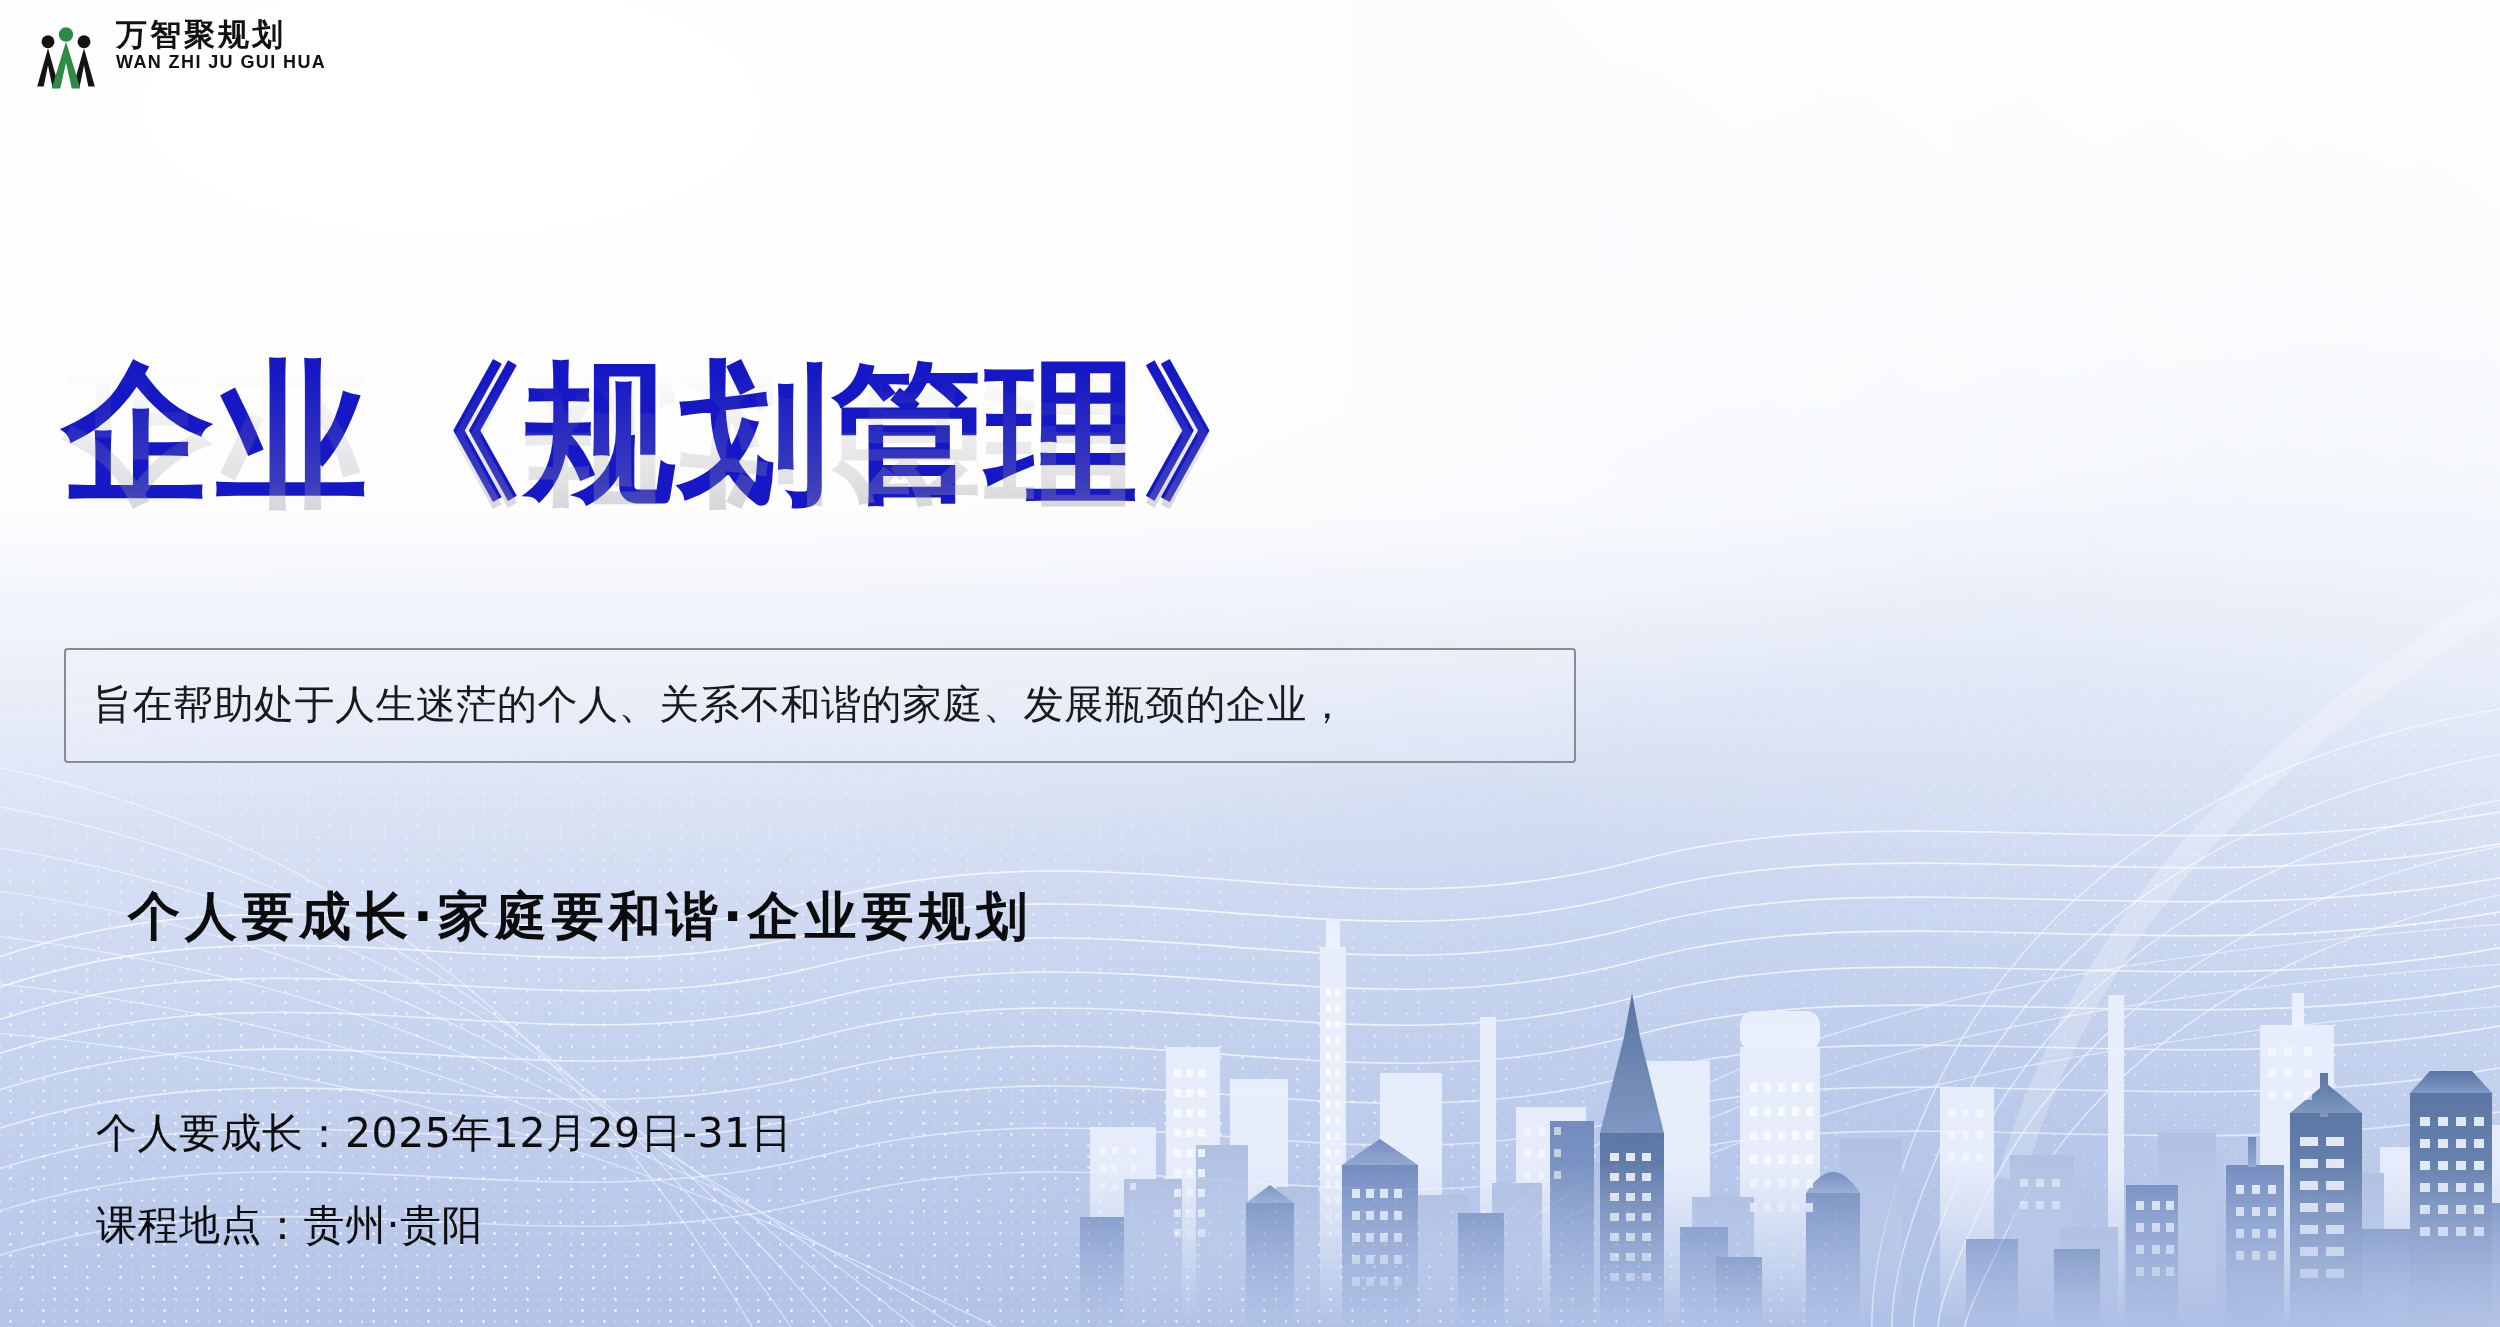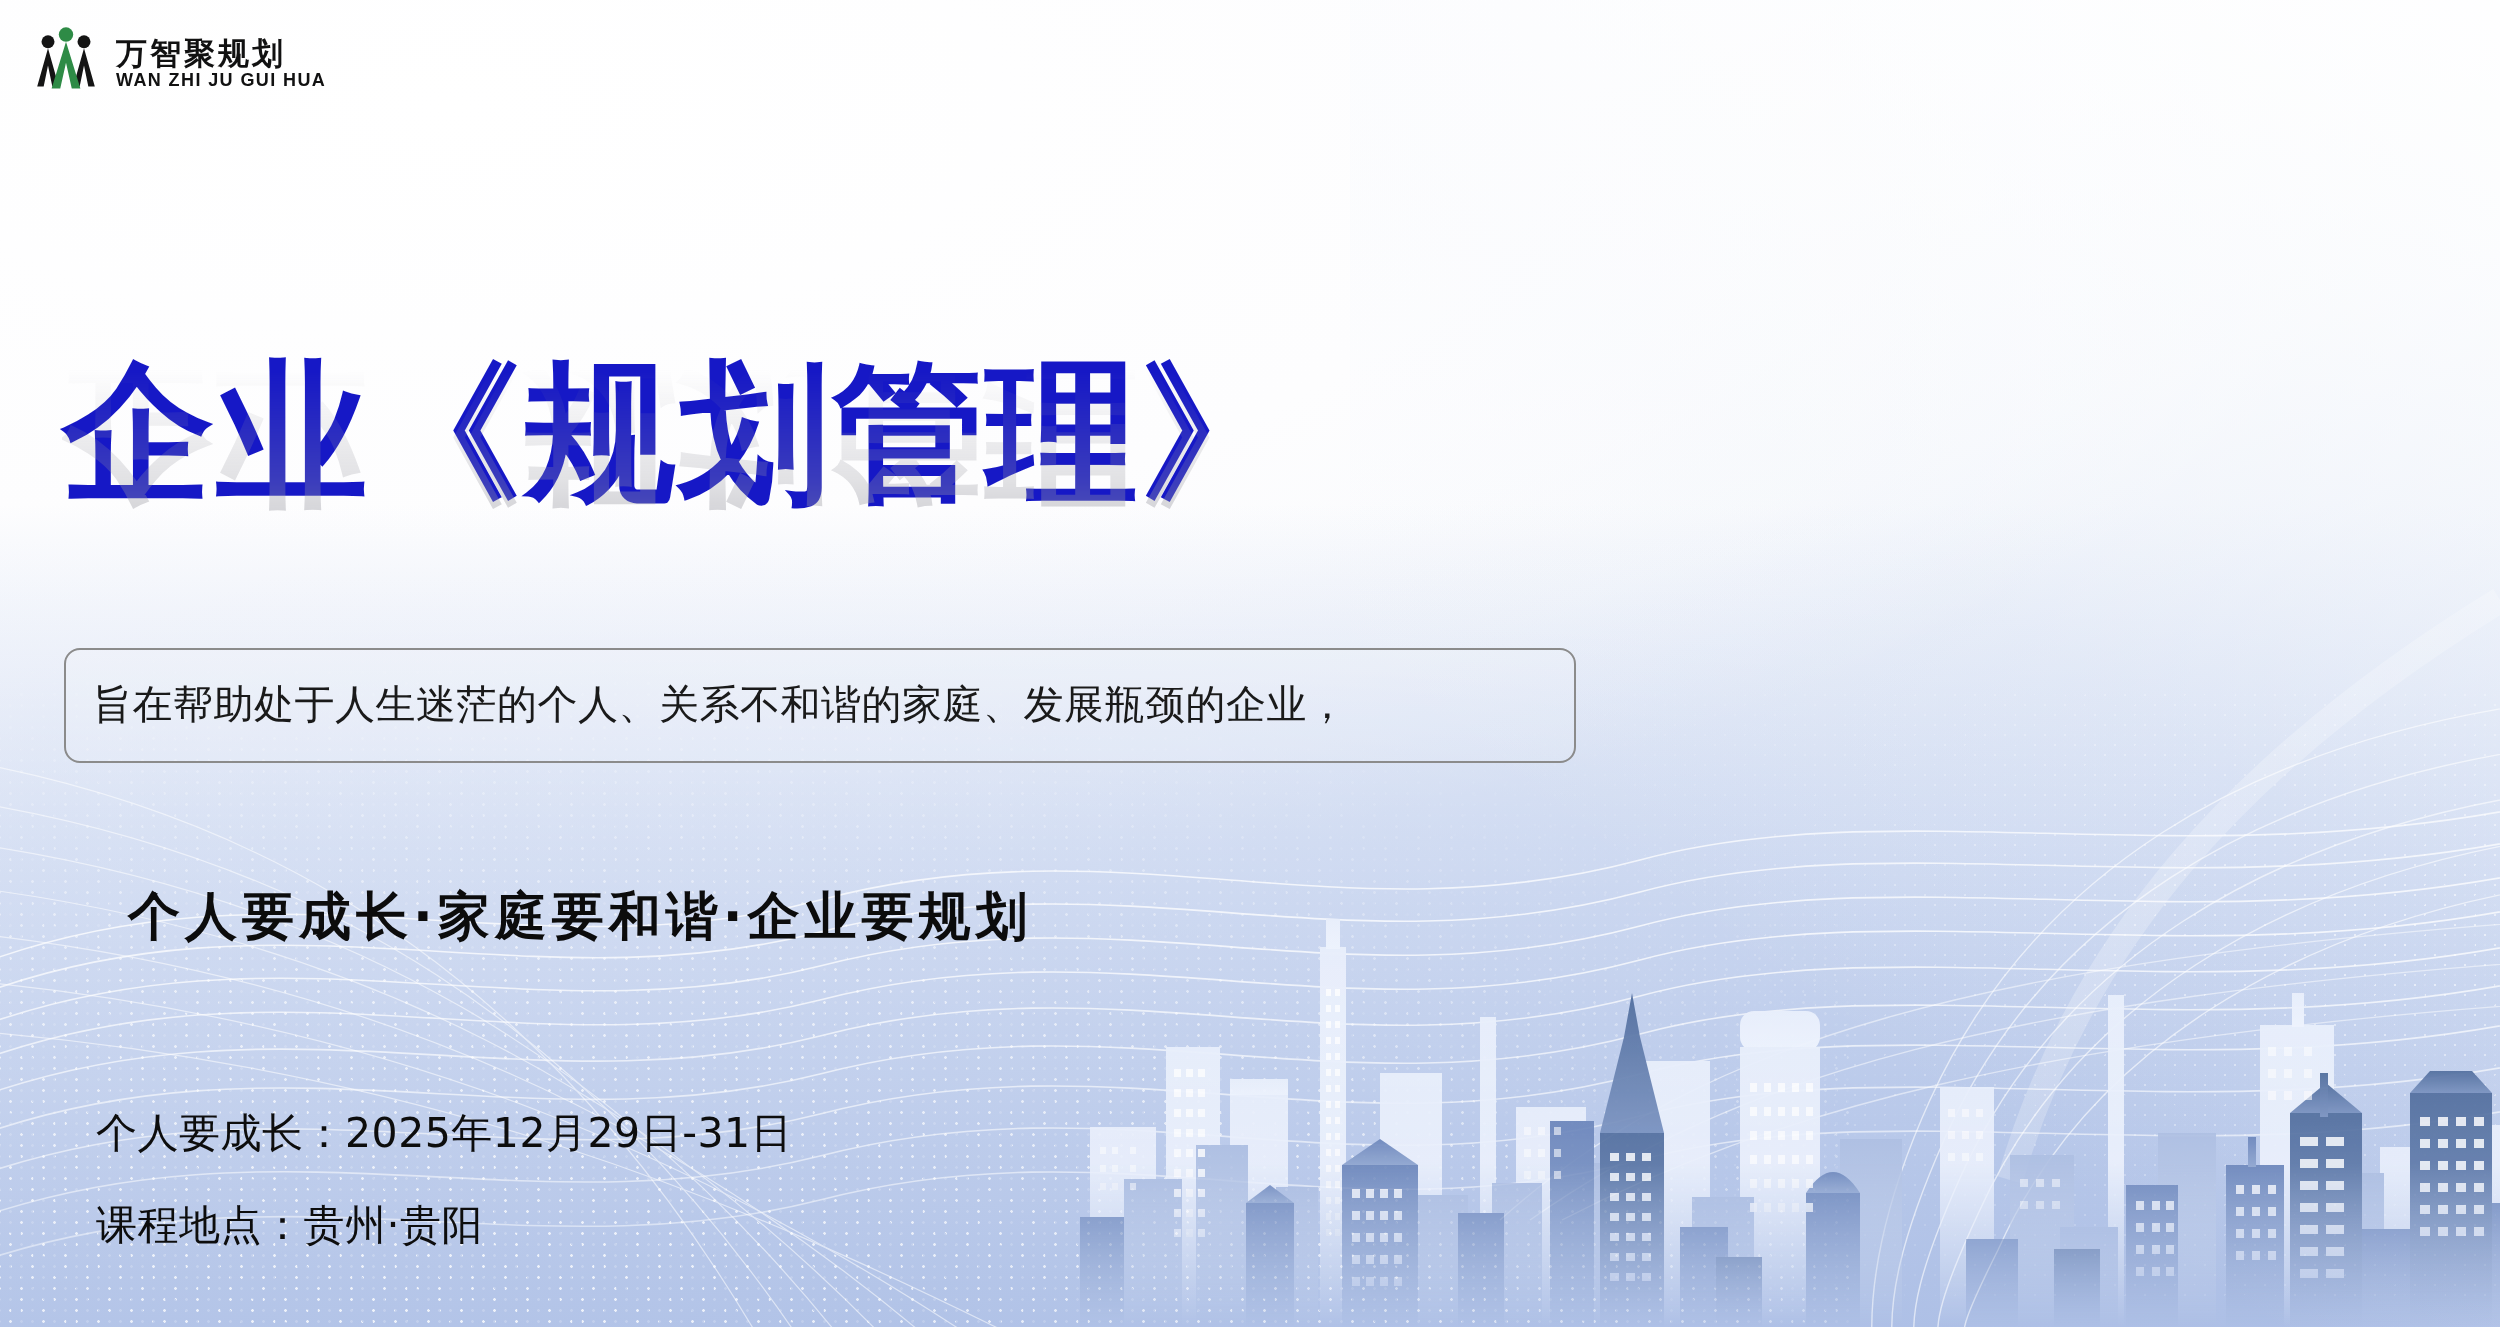--- a/index.html
+++ b/index.html
@@ -65,21 +65,21 @@
     mask-composite:intersect;
     opacity:.7;
     pointer-events:none;
   }
 
   
   .skyline{ position:absolute; right:0; bottom:0; width:1420px; height:430px; pointer-events:none; }
   .skyline svg{ width:100%; height:100%; display:block; }
 
   
-  .logo{ position:absolute; left:30px; top:18px; display:flex; align-items:flex-end; gap:14px; }
+  .logo{ position:absolute; left:30px; top:18px; display:flex; align-items:flex-start; gap:14px; }
   .logo-mark{ width:72px; height:72px; }
   .logo-text{ display:flex; flex-direction:column; justify-content:center; gap:2px; }
   .logo-cn{
     font-family:"DejaVu Serif","Liberation Serif",serif;
     font-size:31px; font-weight:700; color:#111; letter-spacing:3px; line-height:1.05;
   }
   .logo-en{
     font-family:"Liberation Sans",sans-serif;
     font-size:18px; font-weight:700; color:#111; letter-spacing:1.4px; line-height:1.05;
   }
@@ -100,21 +100,21 @@
     color:#9a9aa2;
     -webkit-mask-image:linear-gradient(to top, rgba(0,0,0,0) 6%, rgba(0,0,0,.55) 78%, rgba(0,0,0,.8) 100%);
     mask-image:linear-gradient(to top, rgba(0,0,0,0) 6%, rgba(0,0,0,.55) 78%, rgba(0,0,0,.8) 100%);
     opacity:.5;
   }
 
   
   .desc-box{
     position:absolute; left:64px; top:648px;
     width:1512px; padding:22px 26px 24px 26px;
-    border:2px solid #8b8b8b; border-radius:16px;
+    border:2px solid #8b8b8b; border-radius:4px;
     background:rgba(255,255,255,.12);
   }
   .desc-line{
     font-family:"DejaVu Sans","Liberation Sans",sans-serif;
     font-size:40px; color:#1a1a1a; line-height:1.62; letter-spacing:.5px; white-space:nowrap;
   }
 
   
   .tagline{
     position:absolute; left:128px; top:862px;

